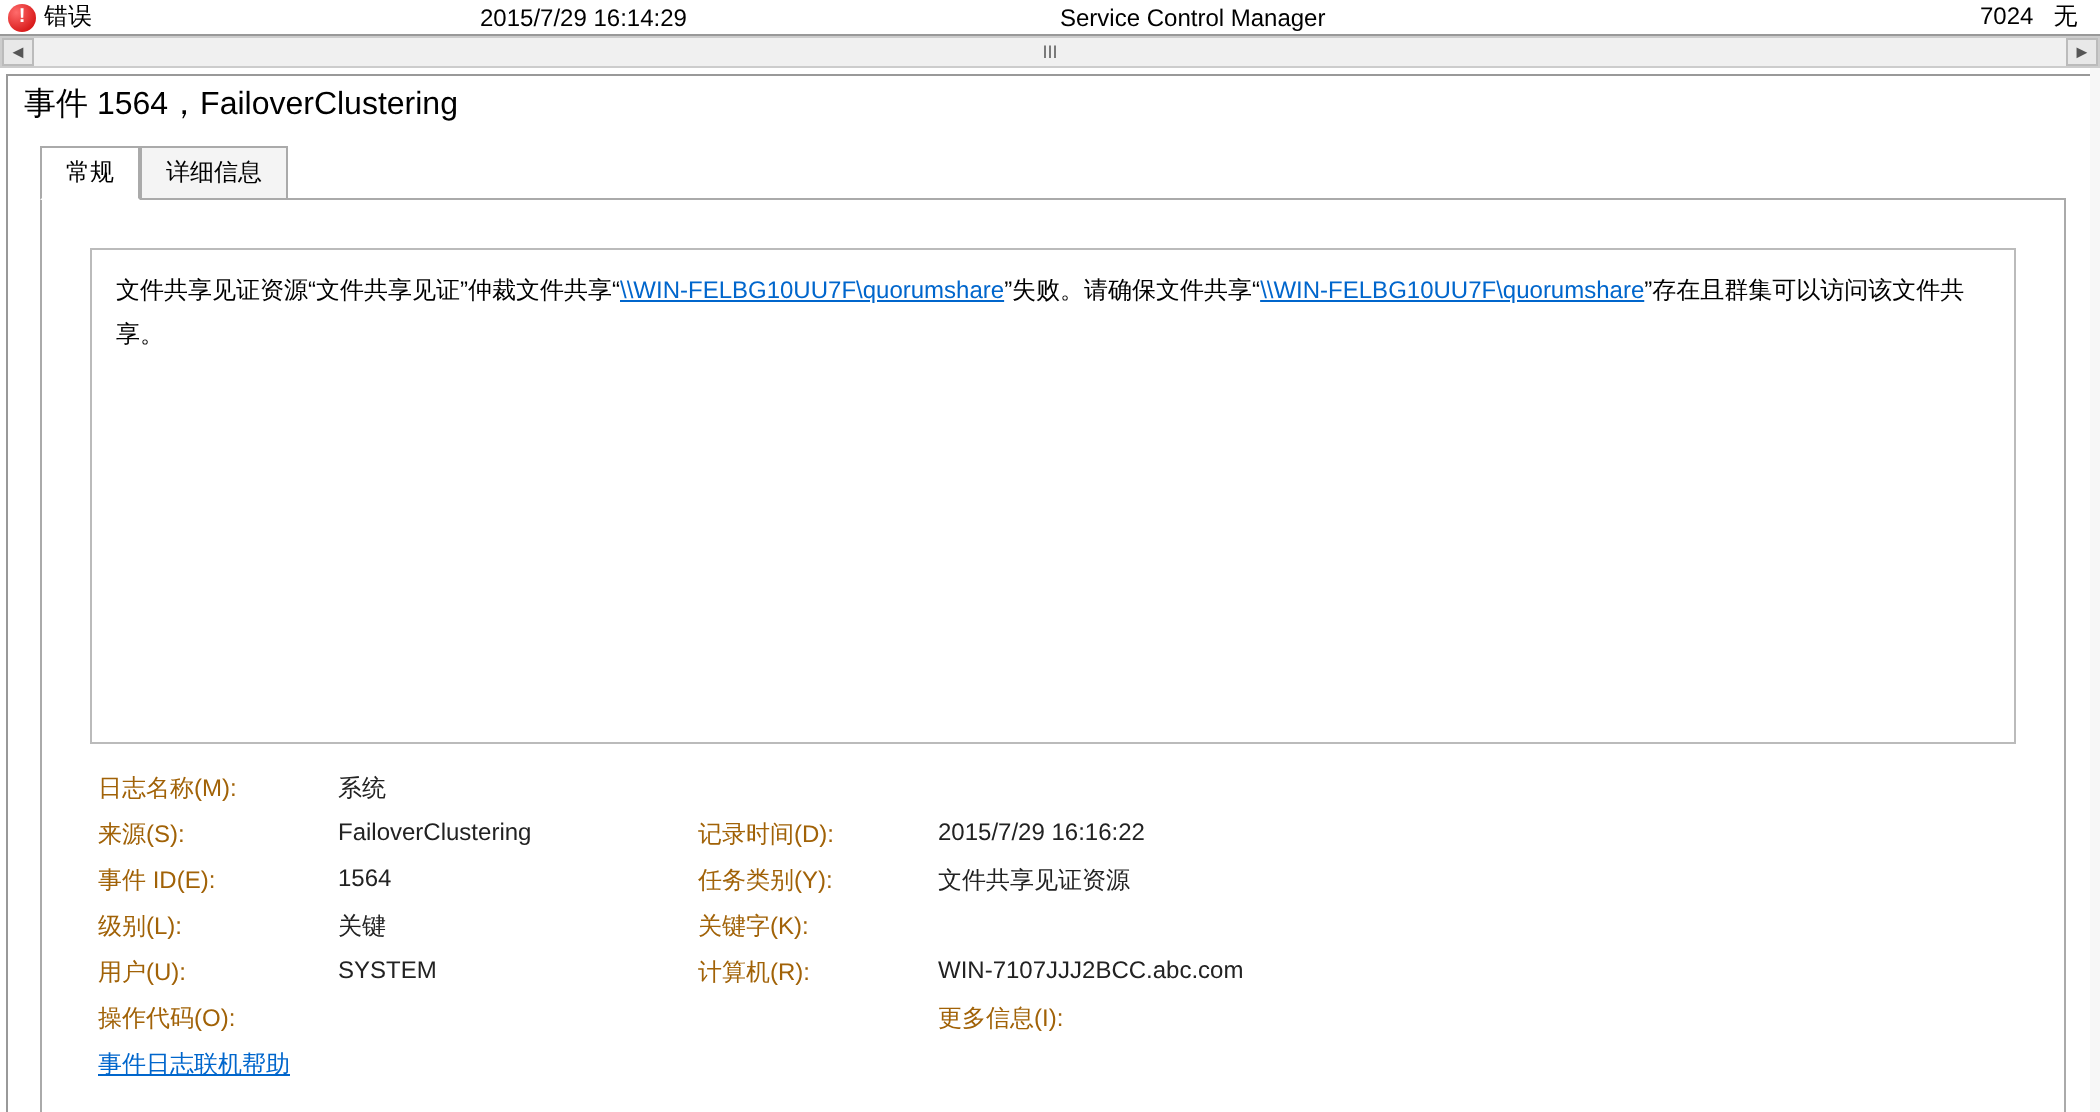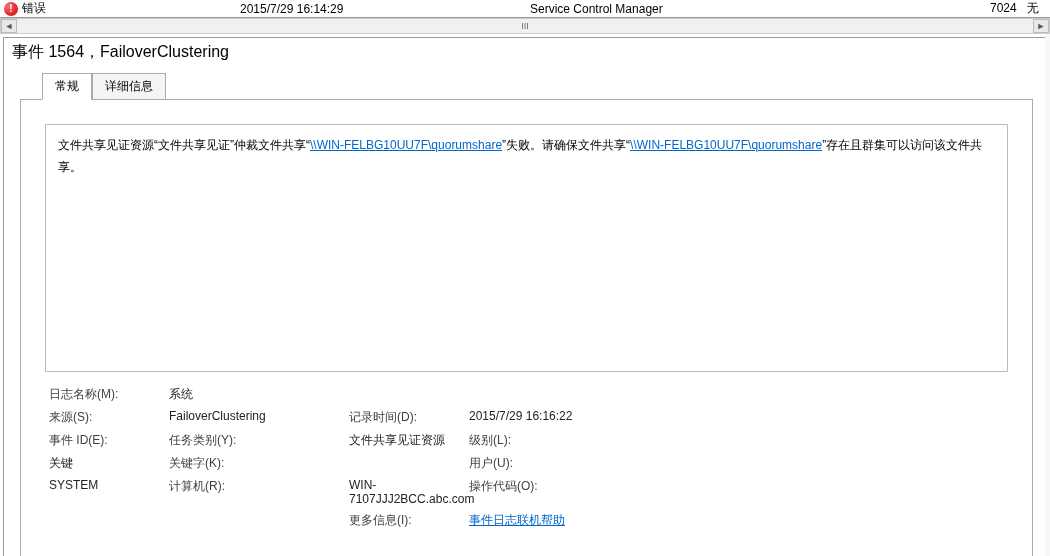--- a/index.html
+++ b/index.html
@@ -79,21 +79,21 @@
       background: #fff;
       height: 520px;
     }
     .panel-header {
       padding: 4px 8px;
       font-size: 16px;
       border-bottom: none;
     }
     .tabs {
       display: flex;
-      margin-left: 26px;
+      margin-left: 4px;
       margin-top: 6px;
       padding-left: 12px;
     }
     .tab {
       padding: 4px 12px;
       border: 1px solid #aaa;
       background: #fff;
       cursor: pointer;
       position: relative;
     }
@@ -131,21 +131,21 @@
     }
     .detail-grid {
       display: grid;
       grid-template-columns: 120px 180px 120px 1fr;
       column-gap: 0;
       row-gap: 6px;
       margin-top: 14px;
       padding: 0 4px;
     }
     .dl {
-      color: #404040;
+      color: #a16207;
     }
     .dv {
       color: #222;
     }
     .more-link {
       color: #0066cc;
       text-decoration: underline;
       cursor: pointer;
       font-family: Liberation Mono, monospace;
     }
@@ -198,20 +198,21 @@
       <div class="dv">系统</div>
       <div></div>
         <div></div>
 
       <div class="dl">来源(S):</div>
       <div class="dv">FailoverClustering</div>
       <div class="dl">记录时间(D):</div>
       <div class="dv">2015/7/29 16:16:22</div>
 
       <div class="dl">事件 ID(E):</div>
+      <div class="dv">1564</div>
       <div class="dl">任务类别(Y):</div>
       <div class="dv">文件共享见证资源</div>
 
       <div class="dl">级别(L):</div>
       <div class="dv">关键</div>
       <div class="dl">关键字(K):</div>
       <div class="dv"></div>
 
       <div class="dl">用户(U):</div>
       <div class="dv">SYSTEM</div>

